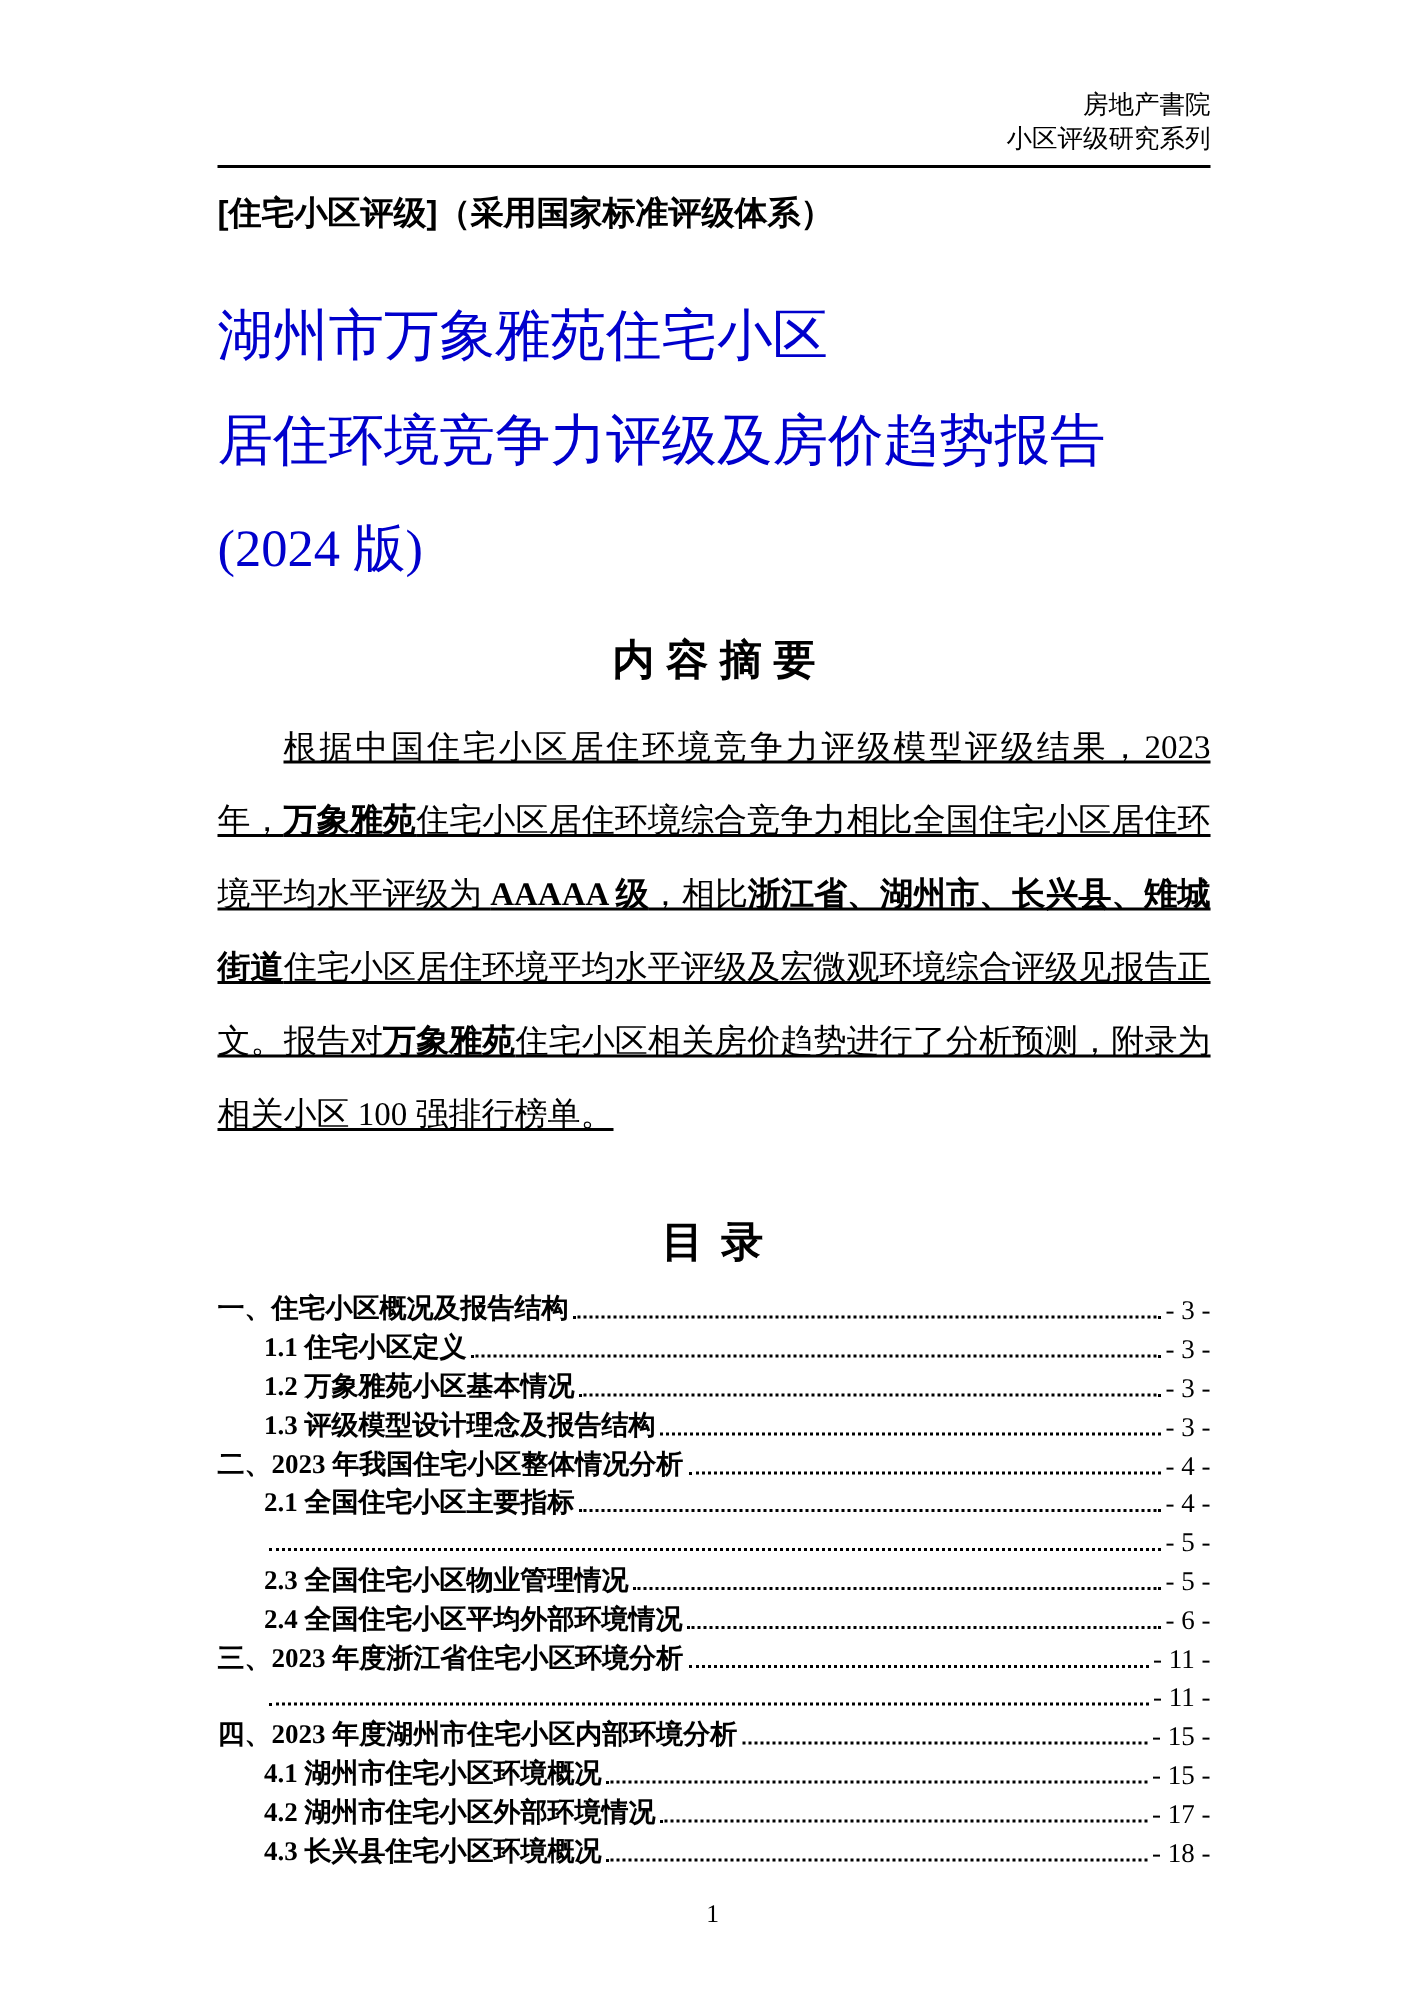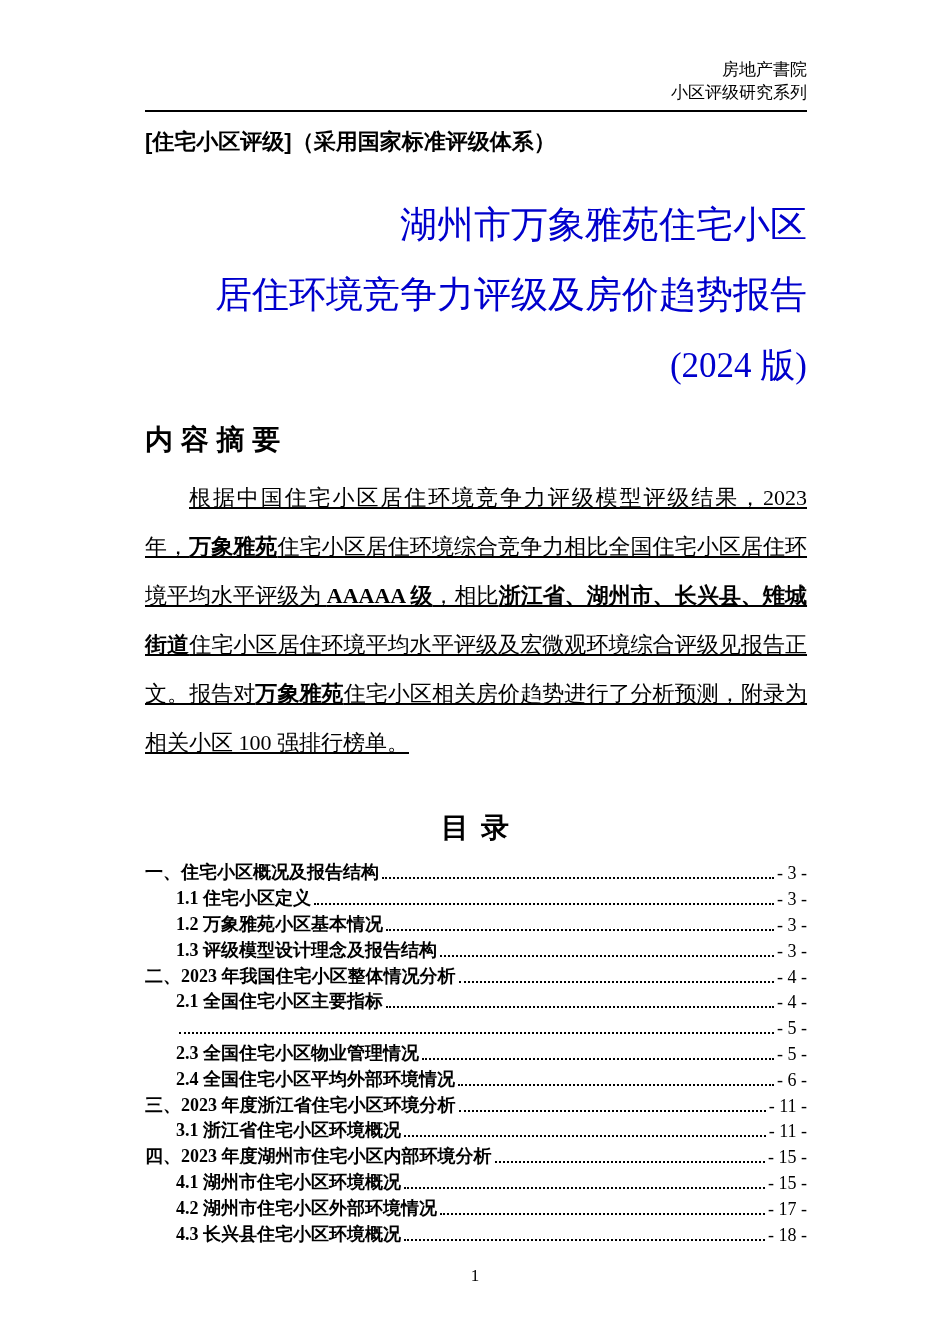--- a/index.html
+++ b/index.html
@@ -14,26 +14,26 @@
   .hdr-row {
     display:flex; justify-content:space-between; align-items:flex-end;
     font-family:"Liberation Sans","DejaVu Sans",sans-serif;
     font-size:17px; padding-bottom:6px; border-bottom:2.5px solid #000;flex-direction:column;
   }
   .subheader {
     margin-top:15px;
     font-family:"Liberation Sans","DejaVu Sans",sans-serif;
     font-weight:bold; font-size:22px;
   }
-  .title-block { text-align:right; color:#0000CC; }
+  .title-block { text-align:left; color:#0000CC; }
   .title-line1 { margin-top:44px; font-size:37px; line-height:1.3; }
   .title-line2 { margin-top:22px; font-size:37px; line-height:1.3; }
   .edition     { margin-top:24px; font-size:35px; line-height:1.3; }
   .summary-heading {
-    margin-top:32px; font-size:28px; font-weight:bold;
+    margin-top:32px; text-align:center; font-size:28px; font-weight:bold;
     font-family:"Liberation Sans","DejaVu Sans",sans-serif;
   }
   .summary-para {
     margin-top:14px; font-size:22px; line-height:49px;
     text-align:justify; text-indent:2em;text-decoration:underline;
   }
   .summary-para .b { font-weight:bold; }
   .toc-heading {
     margin-top:42px; text-align:center; font-size:28px; font-weight:bold;
     font-family:"Liberation Sans","DejaVu Sans",sans-serif;
@@ -121,21 +121,20 @@
         <span class="toc-label">2.4 全国住宅小区平均外部环境情况</span>
         <span class="toc-dots"></span>
         <span class="toc-page">- 6 -</span>
       </div>
       <div class="toc-row lvl1">
         <span class="toc-label">三、2023 年度浙江省住宅小区环境分析</span>
         <span class="toc-dots"></span>
         <span class="toc-page">- 11 -</span>
       </div>
       <div class="toc-row lvl2">
-        <span class="toc-label">3.1 浙江省住宅小区环境概况</span>
         <span class="toc-dots"></span>
         <span class="toc-page">- 11 -</span>
       </div>
       <div class="toc-row lvl1">
         <span class="toc-label">四、2023 年度湖州市住宅小区内部环境分析</span>
         <span class="toc-dots"></span>
         <span class="toc-page">- 15 -</span>
       </div>
       <div class="toc-row lvl2">
         <span class="toc-label">4.1 湖州市住宅小区环境概况</span>

